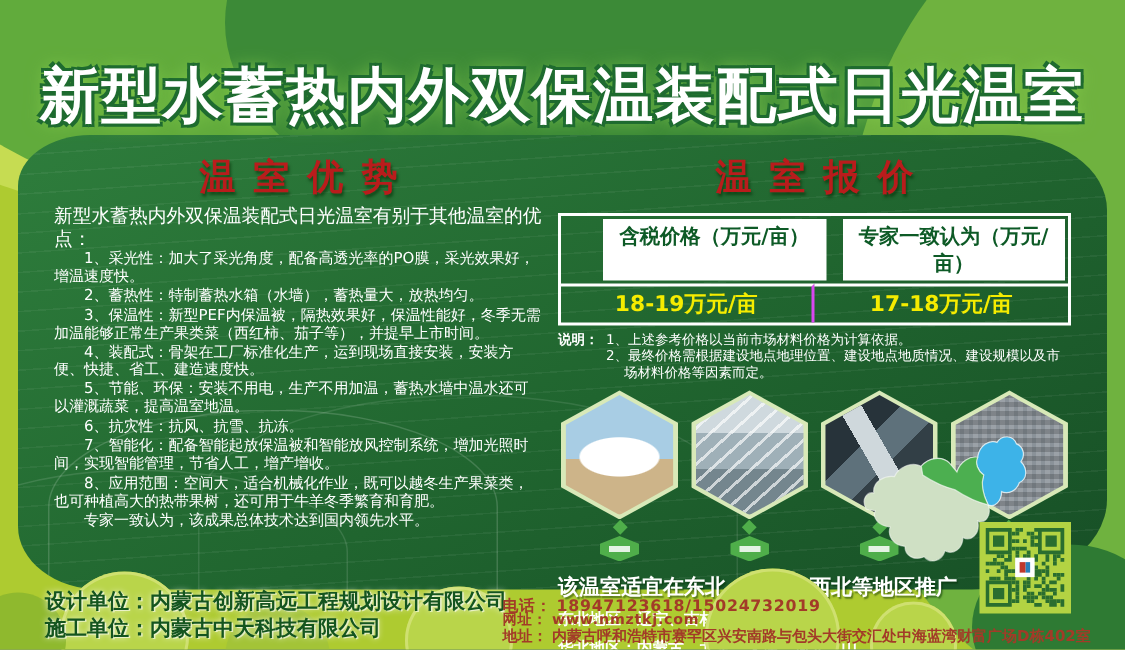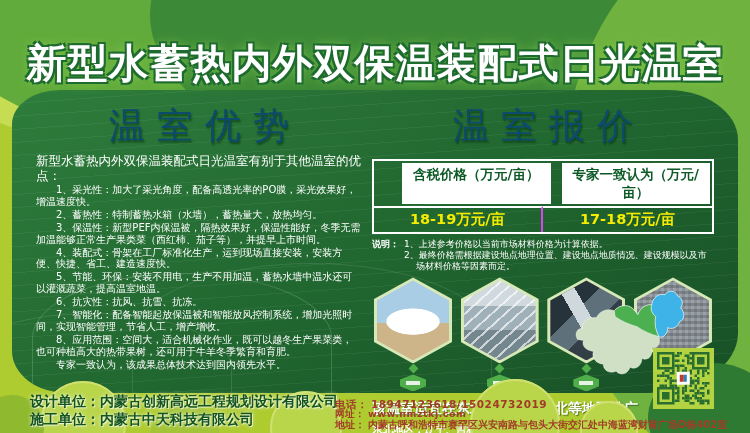--- a/index.html
+++ b/index.html
@@ -28,22 +28,22 @@
 
   
   .title { position:absolute; top:36px; left:0; right:0; text-align:center; z-index:5;
            font-size:40px; font-weight:800; color:#fff; letter-spacing:1px;
            text-shadow:-2px -2px 0 #1e6b2f, 2px -2px 0 #1e6b2f, -2px 2px 0 #1e6b2f,
                         2px 2px 0 #1e6b2f, 0 0 12px rgba(140,210,80,.95); }
 
   
   .col-left  { position:absolute; left:36px;  top:102px; width:326px; z-index:4; color:#fff; }
   .col-right { position:absolute; left:372px; top:102px; width:342px; z-index:4; color:#fff; }
-  .sec-h { font-size:36px; font-weight:400; letter-spacing:12px; text-indent:12px;
-           text-align:center; color:#0c4a6e; text-shadow:1px 2px 2px rgba(0,40,0,.55); }
+  .sec-h { font-size:24px; font-weight:700; letter-spacing:12px; text-indent:12px;
+           text-align:center; color:#b91c1c; text-shadow:1px 2px 2px rgba(0,40,0,.55); }
   .intro { margin-top:2px; font-size:12.5px; font-weight:normal; line-height:15px; }
   .pt    { font-size:10px; line-height:11.9px; text-indent:2em; margin-top:1px; }
 
   
   .price-table { margin-top:8px; border:2px solid #fff; }
   .pt-row1 { display:grid; grid-template-columns:1fr 1fr; gap:11px; padding:2px;margin-left:26px; }
   .pt-h { background:#fff; color:#0d5a26; font-weight:800; font-size:13.5px;
           text-align:center; padding:3px 0 2px; }
   .pt-row2 { display:grid; grid-template-columns:1fr 1fr; }
   .pt-v { border-top:2px solid #fff; color:#f5ec00; font-weight:800; font-size:14.5px;

